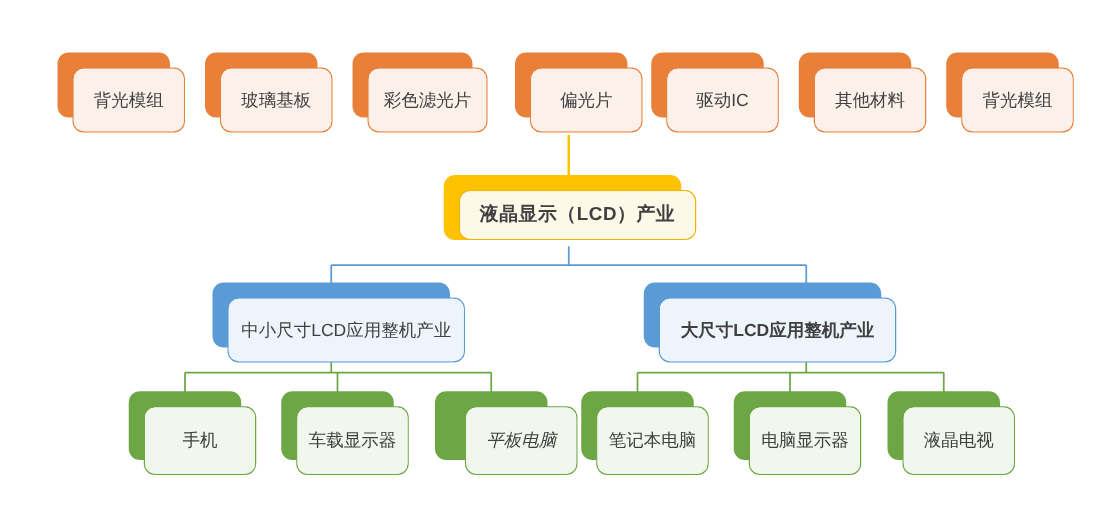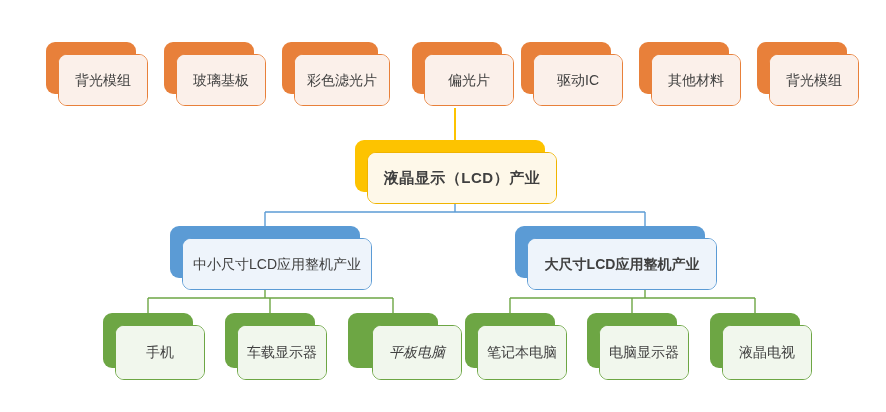--- a/index.html
+++ b/index.html
@@ -168,21 +168,21 @@
   <div class="node t-orange" style="left:757px; top:42px; width:112px; height:72px;">
     <div class="block" style="width:90px; height:52px;"></div>
     <div class="card" style="left:12px; top:12px; width:90px; height:52px;">
       <div class="fill"></div>
       <span class="label">背光模组</span>
     </div>
   </div>
 
   <div class="node t-yellow" style="left:355px; top:140px; width:212px; height:72px;">
     <div class="block" style="width:190px; height:52px;"></div>
-    <div class="card" style="left:12px; top:12px; width:190px; height:52px;">
+    <div class="card" style="left:12px; top:12px; width:190px; height:40px;">
       <div class="fill"></div>
       <span class="label">液晶显示（LCD）产业</span>
     </div>
   </div>
 
   <div class="node t-blue" style="left:170px; top:226px; width:212px; height:72px;">
     <div class="block" style="width:190px; height:52px;"></div>
     <div class="card" style="left:12px; top:12px; width:190px; height:52px;">
       <div class="fill"></div>
       <span class="label">中小尺寸LCD应用整机产业</span>

